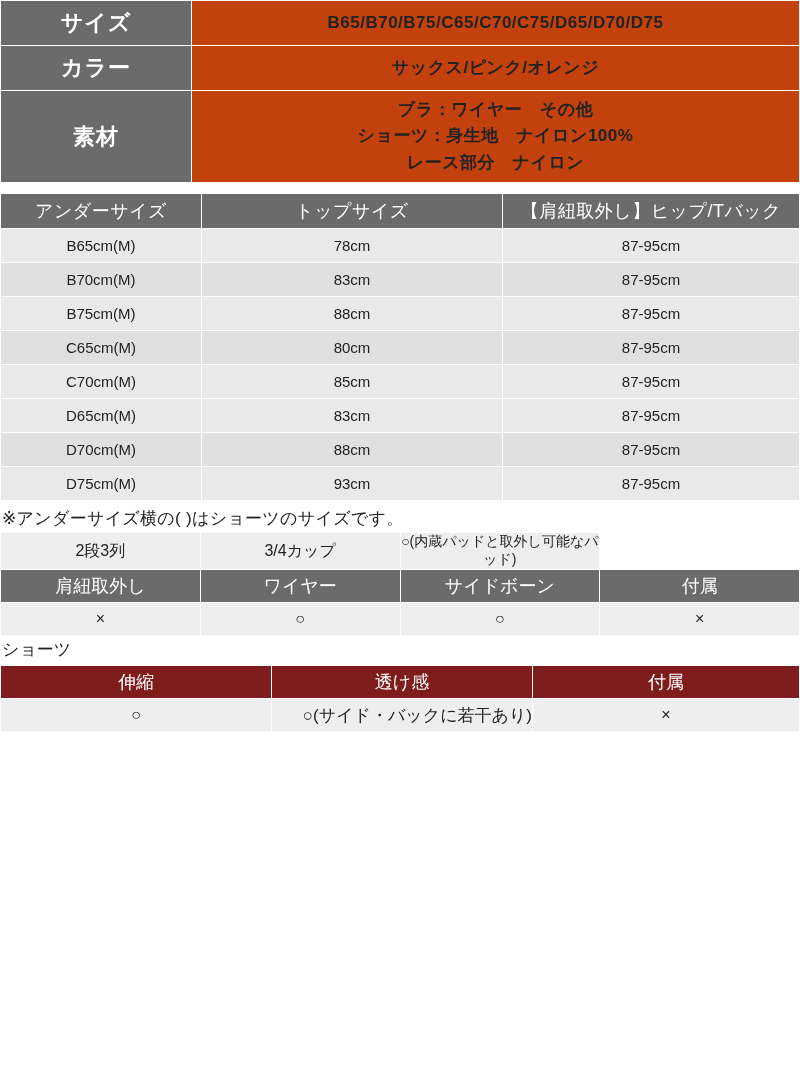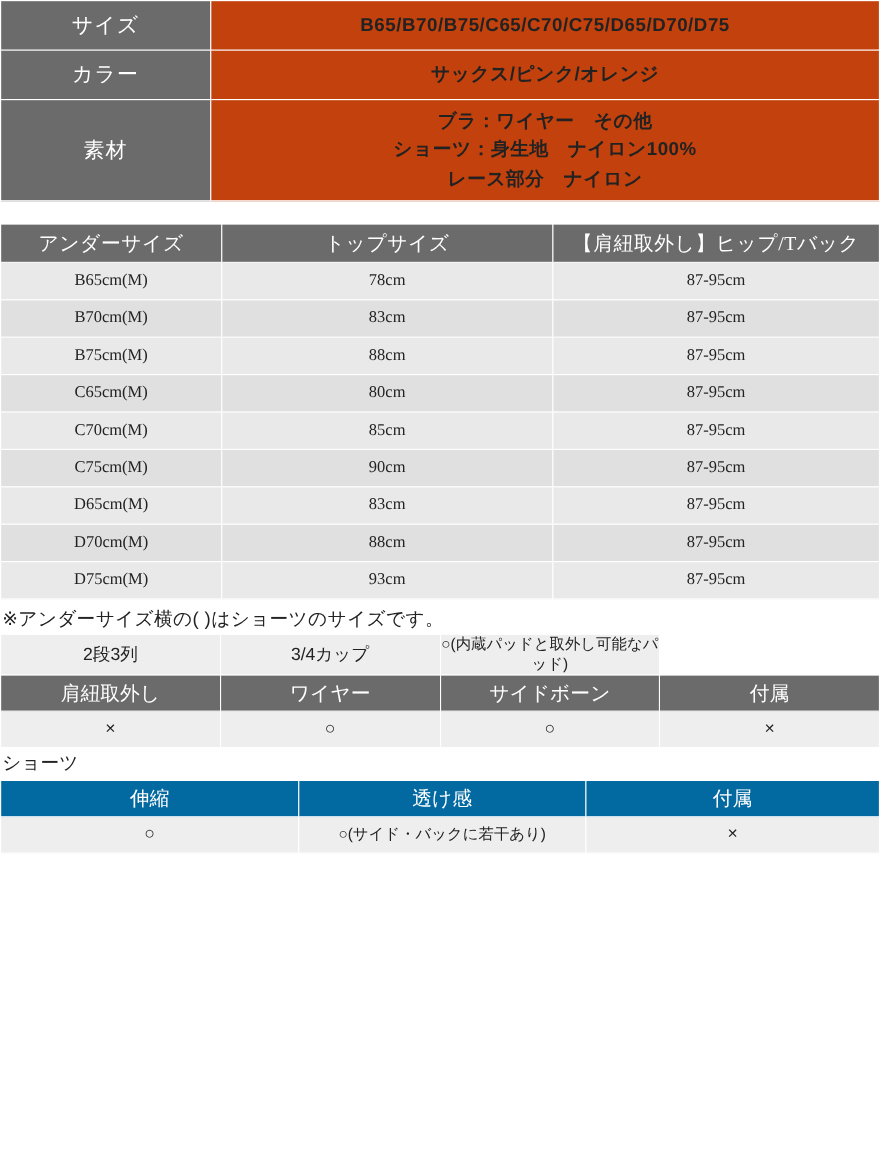--- a/index.html
+++ b/index.html
@@ -34,38 +34,39 @@
     font-weight: normal;
   }
 
   
   .spec-table td {
     border: 1px solid #ffffff;
   }
   .spec-label {
     background: #6b6b6b;
     color: #ffffff;
-    font-size: 19px;
+    font-size: 22px;
     letter-spacing: 1px;
     width: 190px;
     height: 44px;
+    font-weight: bold;
   }
   .spec-value {
     background: #c2410c;
     color: #222222;
     font-size: 17px;
     letter-spacing: 0.5px;
     line-height: 1.55;
     padding: 6px 4px;
     font-weight: bold;
   }
   .spec-label.tall { height: 76px; }
 
   
-  .size-table { margin-top: 20px; font-family: Liberation Serif, serif; }
+  .size-table { margin-top: 10px; }
   .size-table th {
     background: #6b6b6b;
     color: #ffffff;
     font-size: 18px;
     height: 34px;
     letter-spacing: 0.5px;
   }
   .size-table td {
     background: #e9e9e9;
     font-size: 15px;
@@ -100,32 +101,33 @@
     background: #eeeeee;
     font-size: 16px;
     height: 32px;
   }
   .bra-table td.small {
     font-size: 14px;
   }
 
   
   .shorts-table th {
-    background: #0369a1;
+    background: #7f1d1d;
     color: #ffffff;
     font-size: 18px;
     height: 32px;
   }
   .shorts-table td {
     background: #eeeeee;
     font-size: 16px;
     height: 32px;
   }
   .shorts-table td.small {
-    font-size: 14px;
+    font-size: 17px;
+    text-align: right;
   }
 
   .spacer-bottom {
     height: 230px;
   }
 </style>
 </head>
 <body>
 
 <div class="page">
@@ -178,25 +180,20 @@
       <tr class="alt">
         <td>C65cm(M)</td>
         <td>80cm</td>
         <td>87-95cm</td>
       </tr>
       <tr>
         <td>C70cm(M)</td>
         <td>85cm</td>
         <td>87-95cm</td>
       </tr>
-      <tr class="alt">
-        <td>C75cm(M)</td>
-        <td>90cm</td>
-        <td>87-95cm</td>
-      </tr>
       <tr>
         <td>D65cm(M)</td>
         <td>83cm</td>
         <td>87-95cm</td>
       </tr>
       <tr class="alt">
         <td>D70cm(M)</td>
         <td>88cm</td>
         <td>87-95cm</td>
       </tr>

